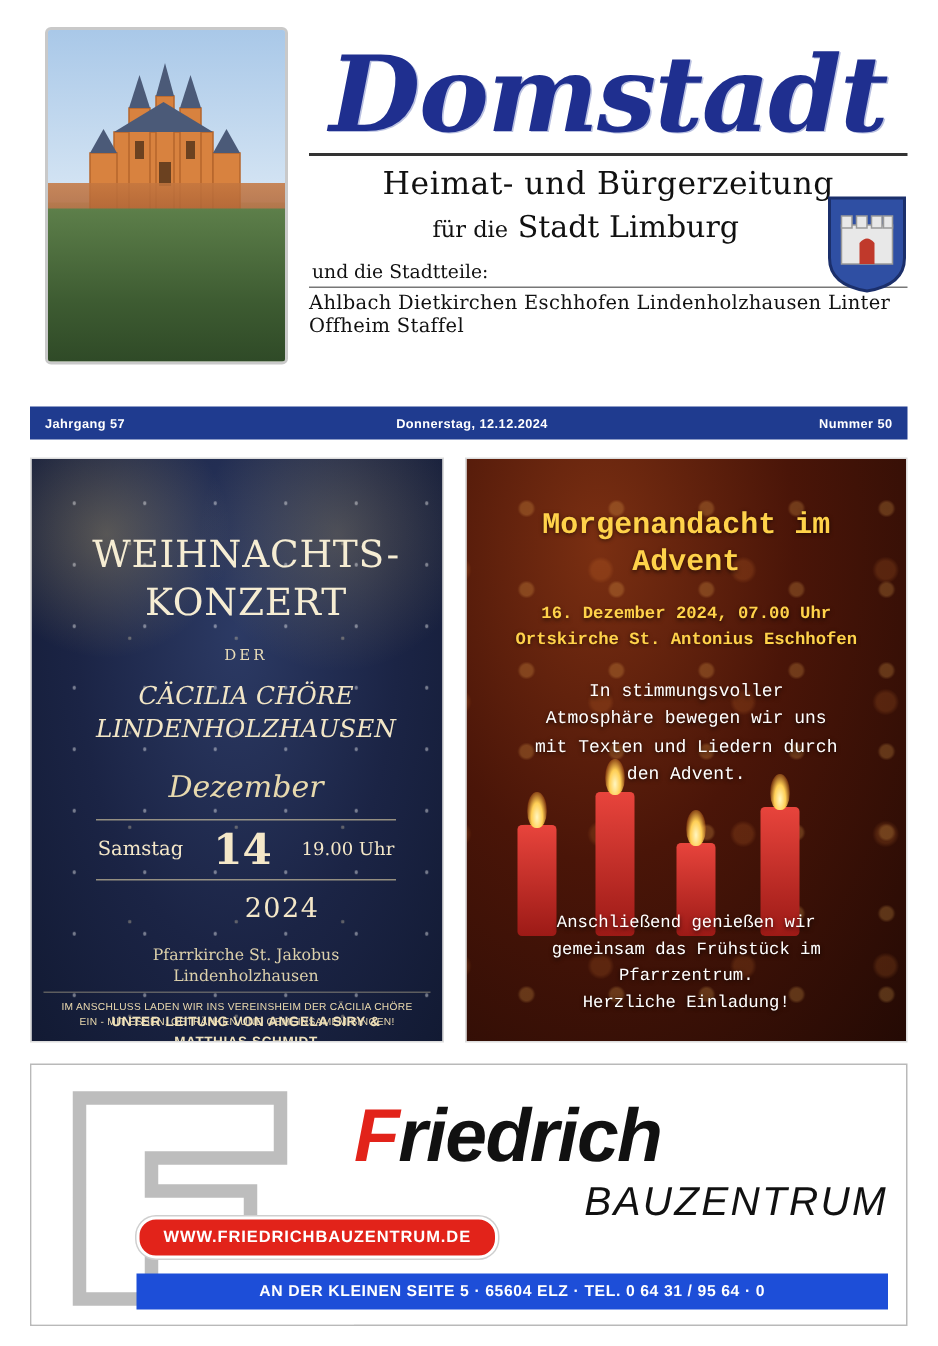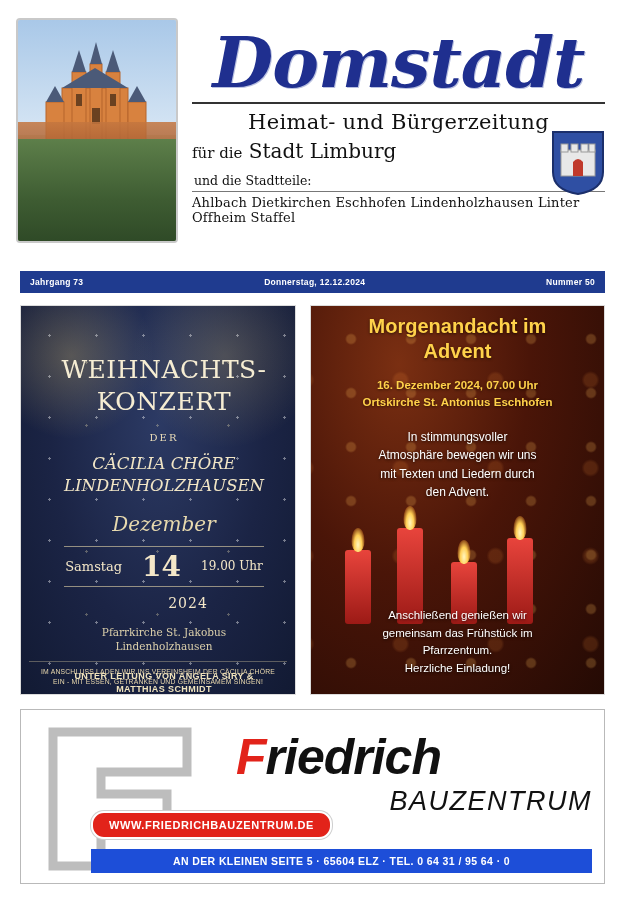--- a/index.html
+++ b/index.html
@@ -14,21 +14,21 @@
     position: relative;
     width: 625px;
     height: 897px;
     background: #ffffff;
     padding: 0;
   }
 
   
   .masthead {
     position: relative;
-    margin: 18px 20px 0 16px;
+    margin: 18px 20px 0 30px;
     height: 245px;
     display: flex;
     align-items: flex-start;
   }
   .photo {
     width: 162px;
     height: 225px;
     border: 2px solid #c9c9c9;
     border-radius: 4px;
     overflow: hidden;
@@ -79,21 +79,21 @@
     font-family: "DejaVu Serif", serif;
     font-size: 21px;
     color: #111;
     text-align: center;
     letter-spacing: .3px;
   }
   .subtitle2 {
     font-family: "DejaVu Serif", serif;
     font-size: 20px;
     color: #111;
-    text-align: left;
+    text-align: center;
     margin-top: 5px;
     padding-right: 30px;
   }
   .subtitle2 .small {
     font-size: 15px;
   }
   .teile-label {
     font-family: "DejaVu Serif", serif;
     font-size: 12.5px;
     color: #111;
@@ -208,43 +208,43 @@
     align-items: center;
     justify-content: center;
     gap: 20px;
     border-top: 1px solid rgba(230,215,170,.6);
     border-bottom: 1px solid rgba(230,215,170,.6);
     padding: 3px 0;
   }
   .c-datebox .day { font-size: 13px; }
   .c-datebox .num { font-size: 28px; font-weight: bold; }
   .c-datebox .time { font-size: 12px; }
-  .c-year { position: relative; font-size: 14px; margin-top: 8px; letter-spacing: 1px; margin-left: 48px;}
+  .c-year { position: relative; font-size: 18px; margin-top: 8px; letter-spacing: 1px; margin-left: 48px;}
   .c-place { position: relative; font-size: 10.5px; margin-top: 14px; line-height: 1.4; color:#dcd0ab;}
   .c-lead {
     position: relative; margin-top: 16px; font-size: 9px; font-weight: bold;
     letter-spacing: .4px; line-height: 1.5; color: #f0e3bd;
     font-family: "Liberation Sans", sans-serif;
   }
   .c-foot {
     position: absolute; left: 8px; right: 8px; bottom: 7px;
     font-size: 6.8px; line-height: 1.5; letter-spacing: .2px;
     font-family: "Liberation Sans", sans-serif; color:#ead9ae;
     border-top: 1px solid rgba(230,215,170,.35);
     padding-top: 5px;
   }
 
   
   .ad-advent {
     flex: 1 1 auto;
     background: radial-gradient(ellipse at 30% 15%, #7a2f12 0%, #4a1508 45%, #240a04 100%);
     color: #fff;
     text-align: center;
-    padding: 8px 14px 0 14px;
-    font-family: Liberation Sans, sans-serif;
+    padding: 32px 14px 0 14px;
+    font-family: Liberation Mono, monospace;
   }
   .ad-advent .bokeh {
     position: absolute; inset: 0;
     background-image:
       radial-gradient(circle, rgba(255,190,90,.45) 4px, transparent 6px),
       radial-gradient(circle, rgba(255,150,60,.3) 6px, transparent 9px);
     background-size: 60px 54px, 95px 88px;
     background-position: 10px 6px, 42px 30px;
     opacity: .5;
   }
@@ -420,21 +420,21 @@
           <rect x="20" y="14" width="7" height="8"></rect>
           <rect x="30" y="14" width="7" height="8"></rect>
           <rect x="38" y="14" width="6" height="8"></rect>
         </g>
         <path d="M22 46 V32 Q27 26 32 32 V46 Z" fill="#c0392b"></path>
       </svg>
     </div>
   </div>
 
   <div class="infobar">
-    <div class="left">Jahrgang 73</div>
+    <div class="left">Jahrgang 57</div>
     <div class="center">Donnerstag, 12.12.2024</div>
     <div class="right">Nummer 50</div>
   </div>
 
   <div class="ads-row">
 
     <div class="ad ad-concert">
       <div class="glow"></div>
       <div class="glow2"></div>
       <div class="stars"></div>

